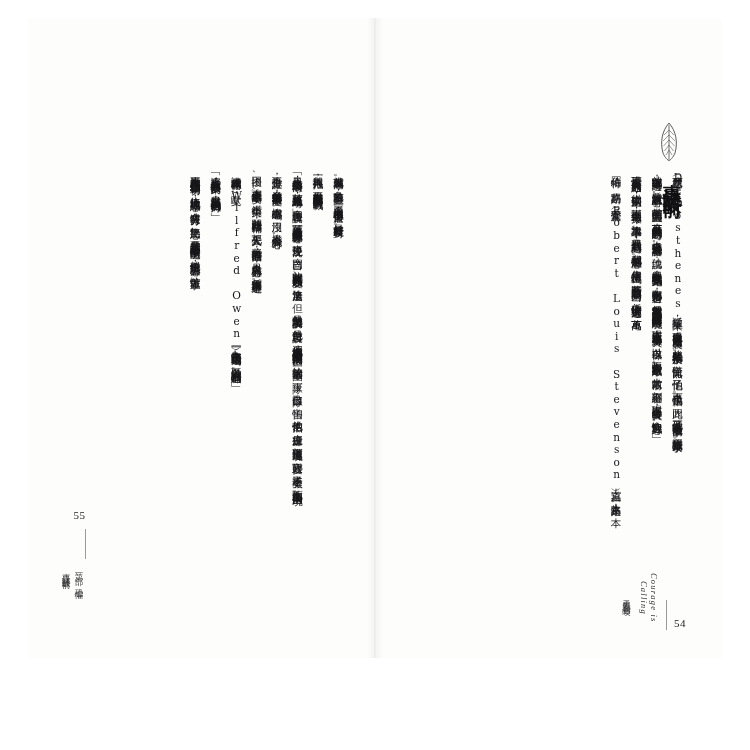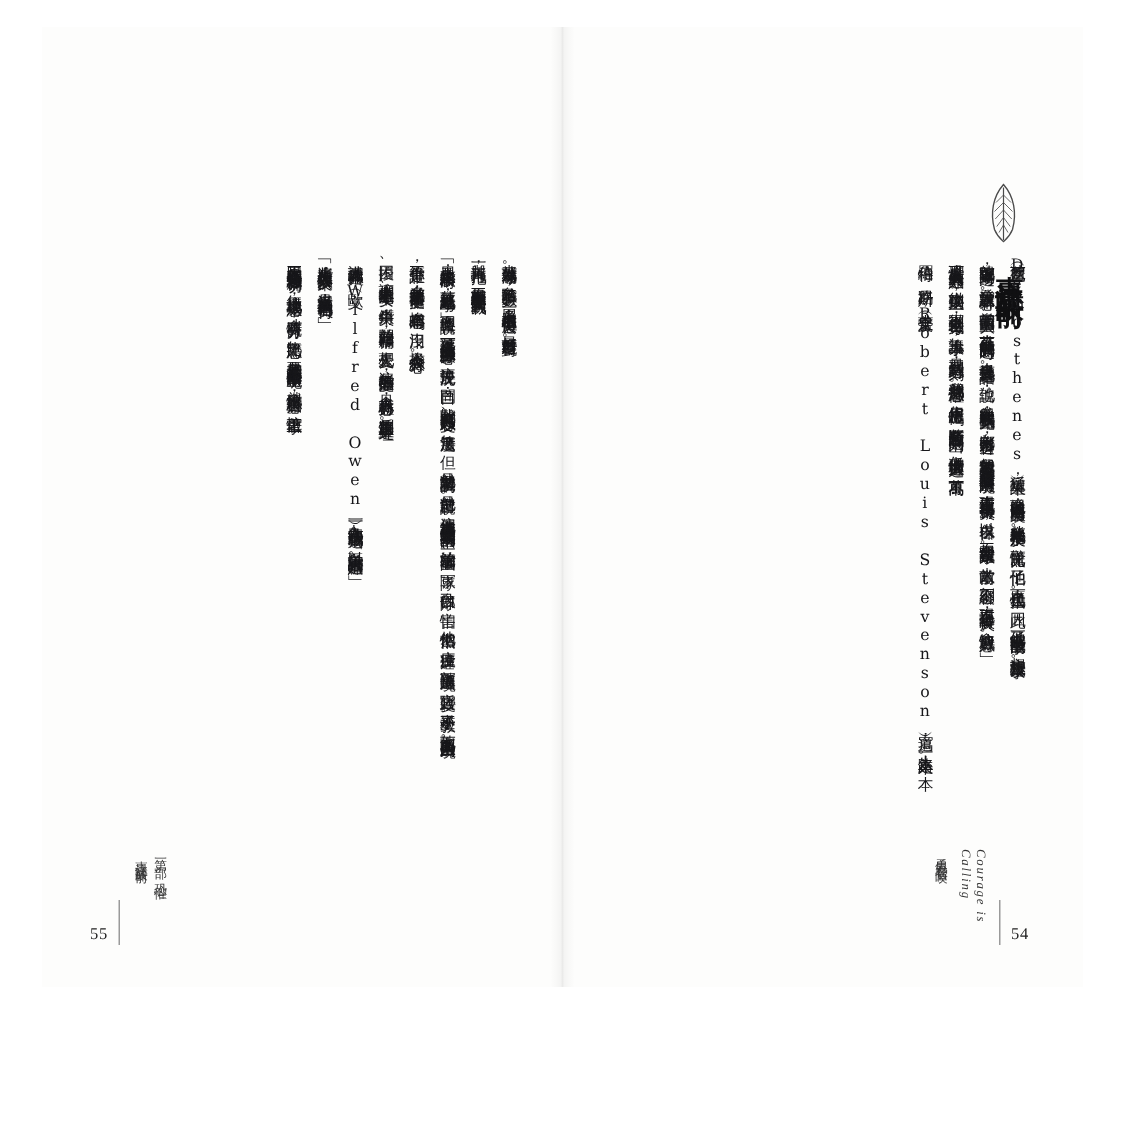--- a/index.html
+++ b/index.html
@@ -121,23 +121,25 @@
     font-family: "DejaVu Serif", "Liberation Serif", serif;
     color: #2a2a2a;
     display: flex;
     align-items: flex-end;
   }
 
   .footer-right {
     right: 36px;
     flex-direction: row;
     gap: 7px;
+    text-align: center;
   }
   .footer-left {
     left: 32px;
+    flex-direction: column;
     gap: 7px;
   }
 
   .folio {
     font-size: 11px;
     letter-spacing: 0.5px;
     font-family: "Liberation Serif", serif;
     color: #222;
     line-height: 1;
     padding-bottom: 1px;

